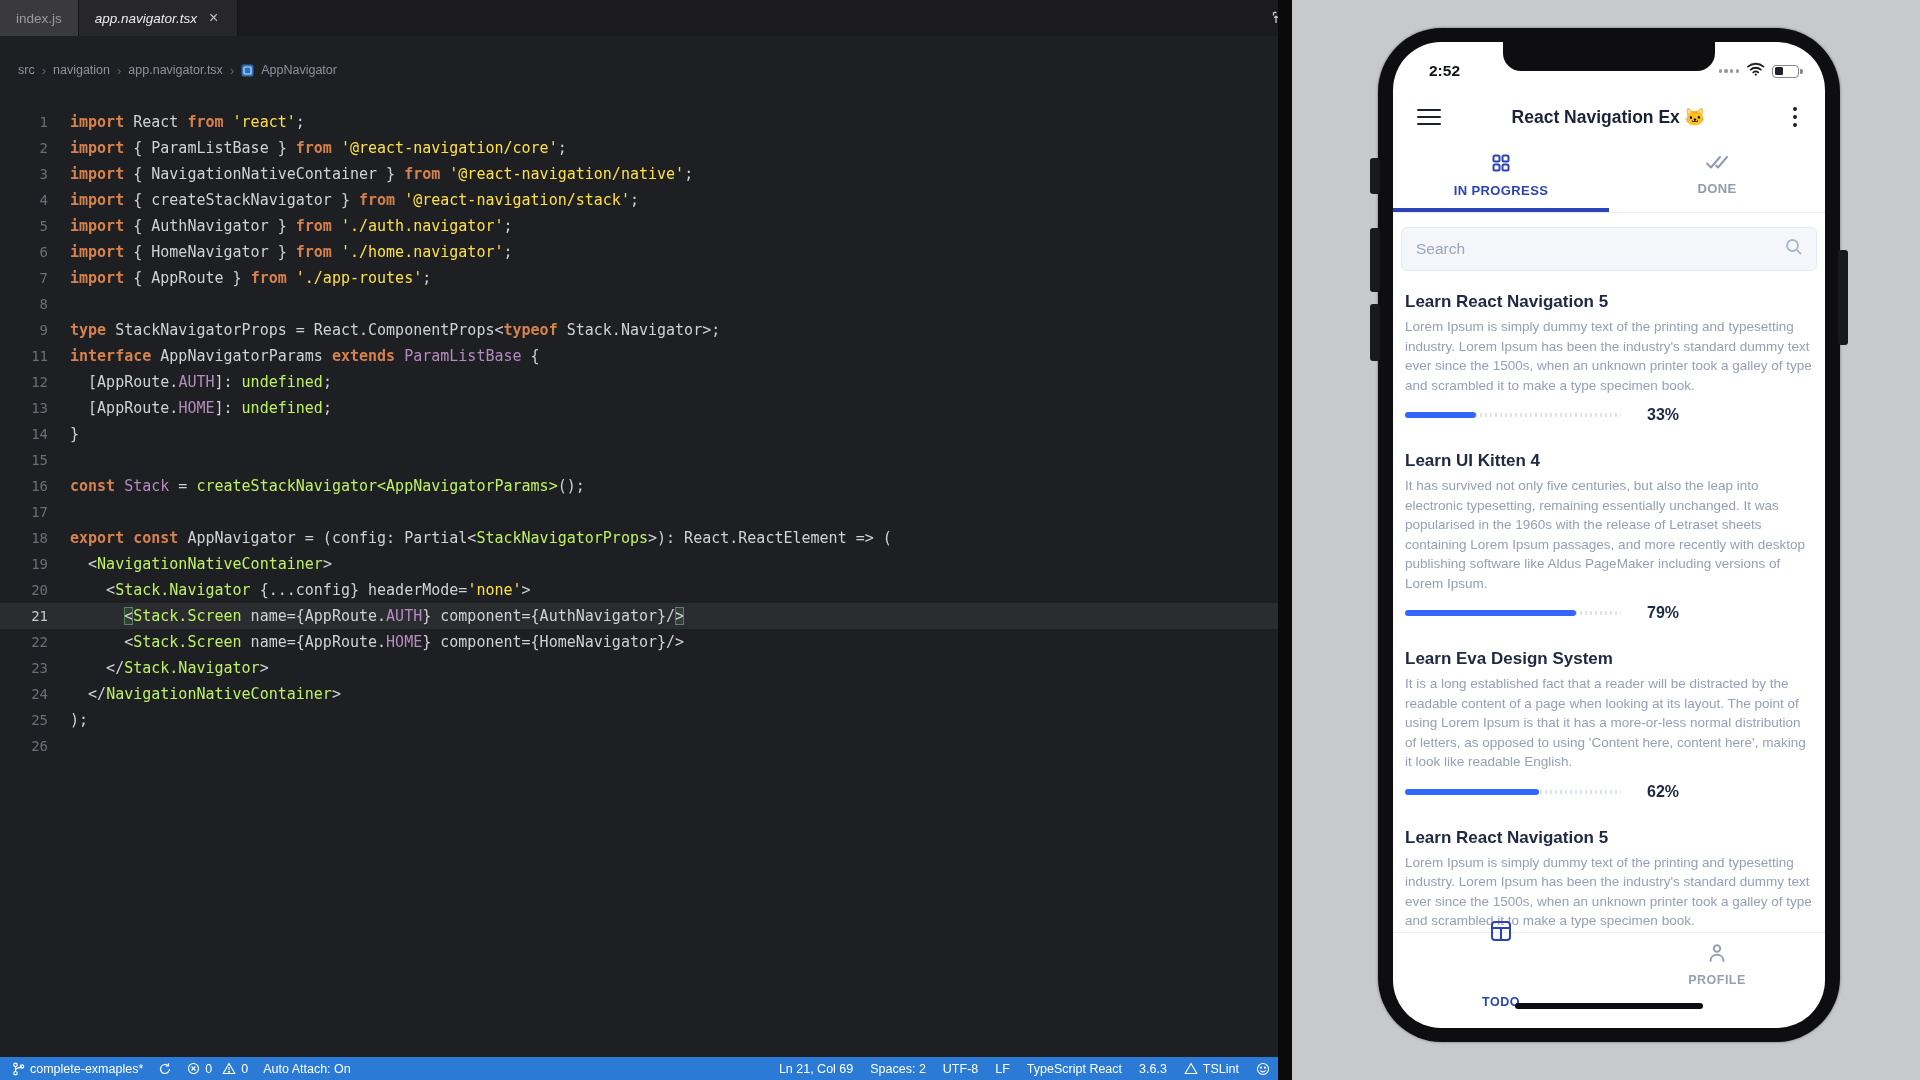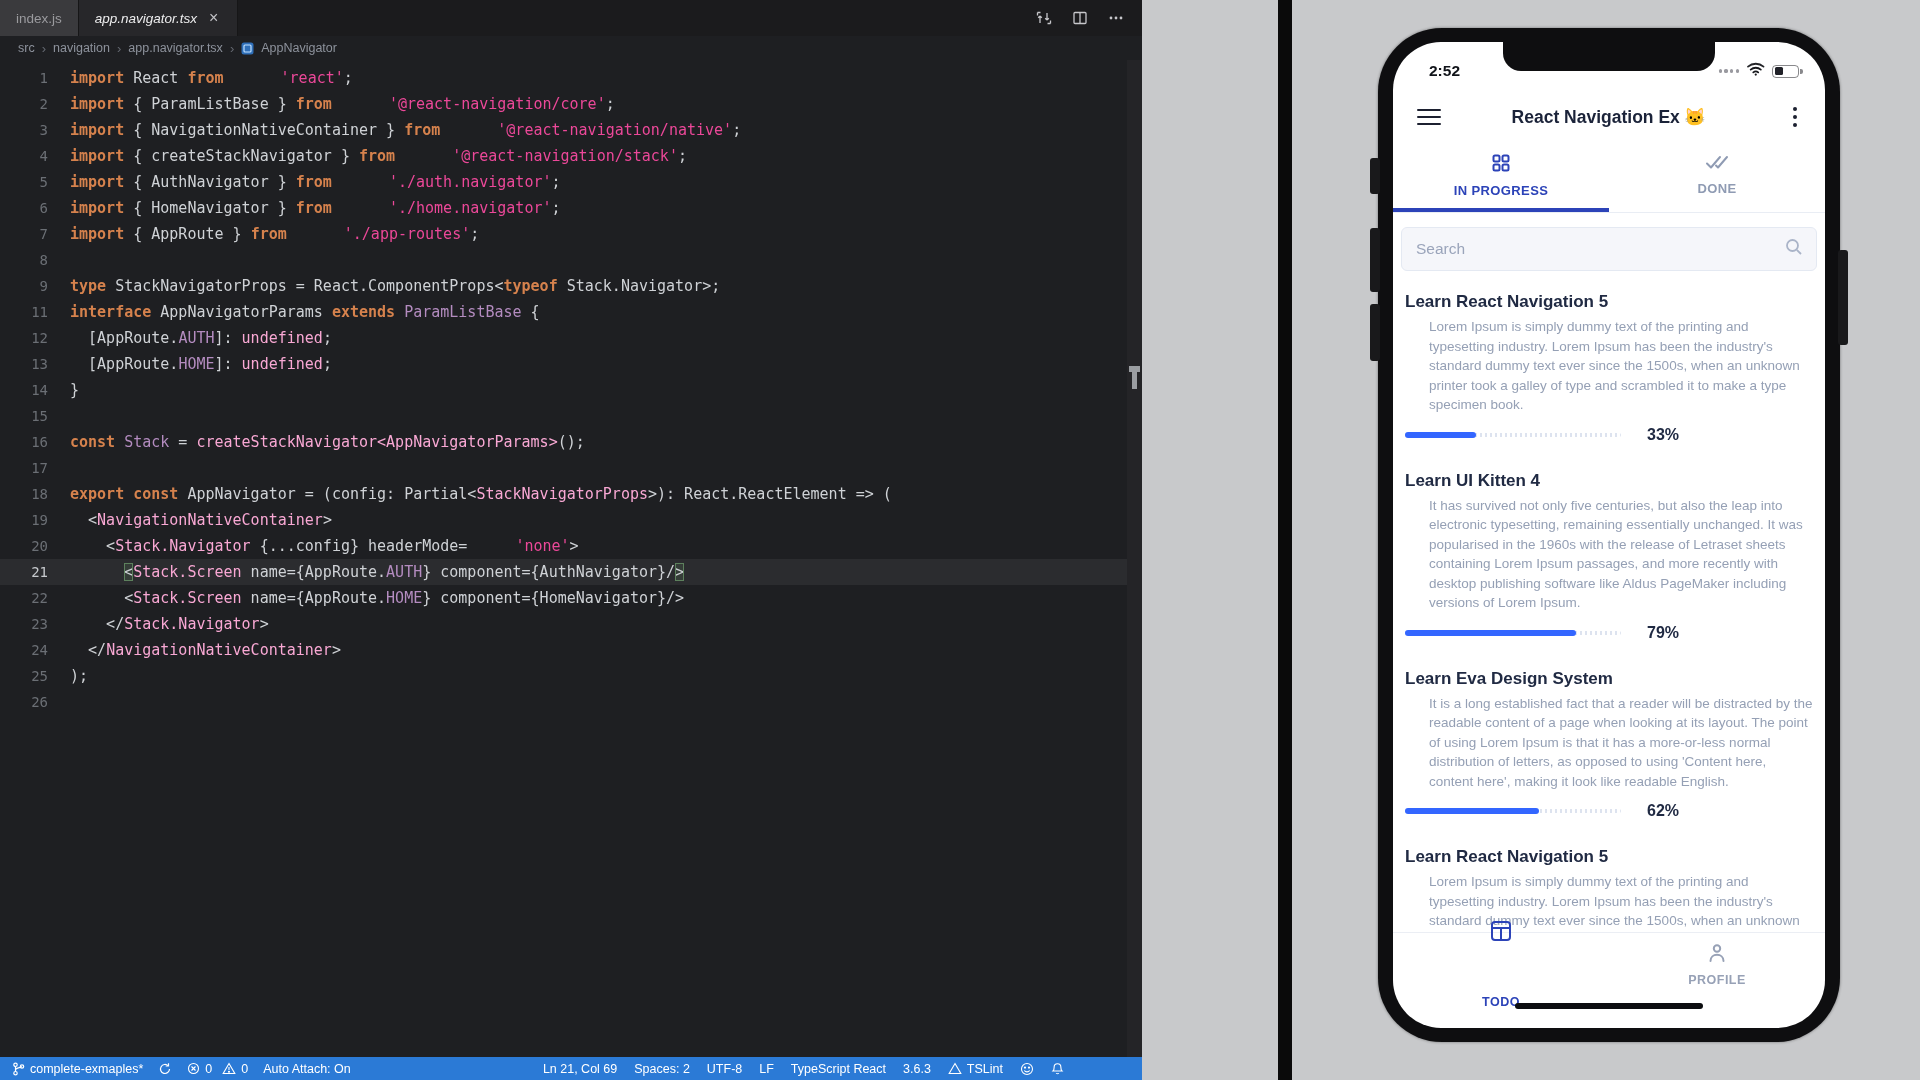--- a/index.html
+++ b/index.html
@@ -1,43 +1,43 @@
 <!DOCTYPE html>
 <html><head>
 <meta charset="utf-8">
 <style>
   * { box-sizing: border-box; margin: 0; padding: 0; }
   html,body { width:1920px; height:1080px; }
   body { position:relative; overflow:hidden; background:#c8c9cb; font-family:"Liberation Sans",sans-serif; }
 
   
-  .vscode { position:absolute; left:0; top:0; width:1142px; height:1080px; background:#1e1f22; display:flex; flex-direction:column; }
+  .vscode { position:absolute; left:0; top:0; width:1378px; height:1080px; background:#1e1f22; display:flex; flex-direction:column;gap:22px; }
 
   .tabbar { flex:none; height:36px; background:#1b1b1d; display:flex; align-items:stretch; }
   .tab { display:flex; align-items:center; gap:9px; padding:0 16px; font-size:13.5px; color:#9a9a9e; background:#3a3a3d; border-right:1px solid #161617; cursor:default; }
   .tab.active { background:#27272a; color:#ededee; }
   .tab.active .fname { font-style:italic; }
   .tab .close { color:#c2c2c6; font-size:16px; line-height:1; padding:2px 3px; border-radius:3px; }
   .tab-actions { margin-left:auto; display:flex; align-items:center; gap:20px; padding-right:18px; color:#c7c7cb; }
   .tab-actions svg { display:block; }
 
   .breadcrumb { flex:none; height:24px; display:flex; align-items:center; gap:7px; padding-left:18px; font-size:12.5px; color:#8d929c; background:#1e1f22; }
   .crumb-sep { color:#646871; font-size:13px; }
   .crumb-icon { display:flex; align-items:center; }
 
   .editor { flex:1; position:relative; font-family:"DejaVu Sans Mono",monospace; font-size:15px; overflow:hidden; padding-top:5px; }
   .line { display:flex; height:26px; line-height:26px; position:relative; }
   .line.hl { background:rgba(255,255,255,0.06); }
   .num { flex:none; width:48px; text-align:right; color:#6b6f75; font-size:14px; }
   .line.hl .num { color:#c6c9cd; }
   .codetext { padding-left:22px; white-space:pre; color:#cfd2d6; }
   .kw  { color:#d6824d; font-weight:bold; }
-  .str { color:#ec4899;padding-left:48px; }
+  .str { color:#fde047; }
   .pur { color:#b48cc0; }
-  .amb { color:#f9a8d4; }
+  .amb { color:#bef264; }
   .d   { color:#cfd2d6; }
   .bm  { outline:1px solid #5d815d; outline-offset:-1px; background:rgba(93,129,93,0.2); }
 
   .scrollstrip { position:absolute; top:0; right:0; width:15px; height:100%; background:#242427; }
   .scrollmark-h { position:absolute; right:2px; top:306px; width:11px; height:6px; background:#9a9da1; }
   .scrollmark-v { position:absolute; right:5px; top:312px; width:5px; height:17px; background:#9a9da1; }
 
   .statusbar { flex:none; height:23px; background:#2b7ad6; color:#fff; display:flex; align-items:center; font-size:12.5px; }
   .sb-left  { display:flex; align-items:center; gap:15px; padding-left:12px;text-align:right; }
   .sb-right { margin-left:auto; display:flex; align-items:center; gap:17px; padding-right:78px; }
@@ -82,21 +82,21 @@
   .ptab.active .tlabel { color:#2c43b8; }
 
   .p-search { flex:none; margin:14px 8px 0; position:relative; }
   .p-search input { width:100%; height:44px; border:1px solid #e4e9f2; background:#f5f6fa; border-radius:6px; padding:0 44px 0 14px; font-size:15.5px; color:#222b45; font-family:"Liberation Sans",sans-serif; outline:none; }
   .p-search input::placeholder { color:#9aa4ba; }
   .search-icon { position:absolute; right:13px; top:50%; transform:translateY(-50%); }
 
   .p-list { flex:1; overflow:hidden; padding-top:8px; }
   .todo { padding:13px 12px 15px; }
   .todo-title { font-size:17px; font-weight:bold; color:#202a43; }
-  .todo-desc { font-size:13.5px; line-height:19.5px; color:#95a0b5; margin-top:5px;margin-left:24px; }
+  .todo-desc { font-size:13.5px; line-height:19.5px; color:#95a0b5; margin-top:5px; }
   .bar-row { display:flex; align-items:center; margin-top:12px; height:16px; }
   .track { position:relative; width:216px; height:4px; border-radius:2px;
            background:repeating-linear-gradient(90deg,#dde3ef 0 2px,transparent 2px 5px); }
   .fill { position:absolute; left:0; top:-1px; height:6px; border-radius:3px; background:#3366ff; }
   .pct { margin-left:26px; font-weight:bold; font-size:16px; color:#202a43; }
 
   .p-bottomnav { flex:none; height:64px; border-top:1px solid #ebeef4; display:flex; }
   .bnav { flex:1; display:flex; flex-direction:column; align-items:center; justify-content:center; gap:5px; }
   .bnav .blabel { font-size:12.5px; font-weight:bold; letter-spacing:.5px; color:#97a1b6; }
   .bnav.active .blabel { color:#2c43b8;margin-top:44px; }

